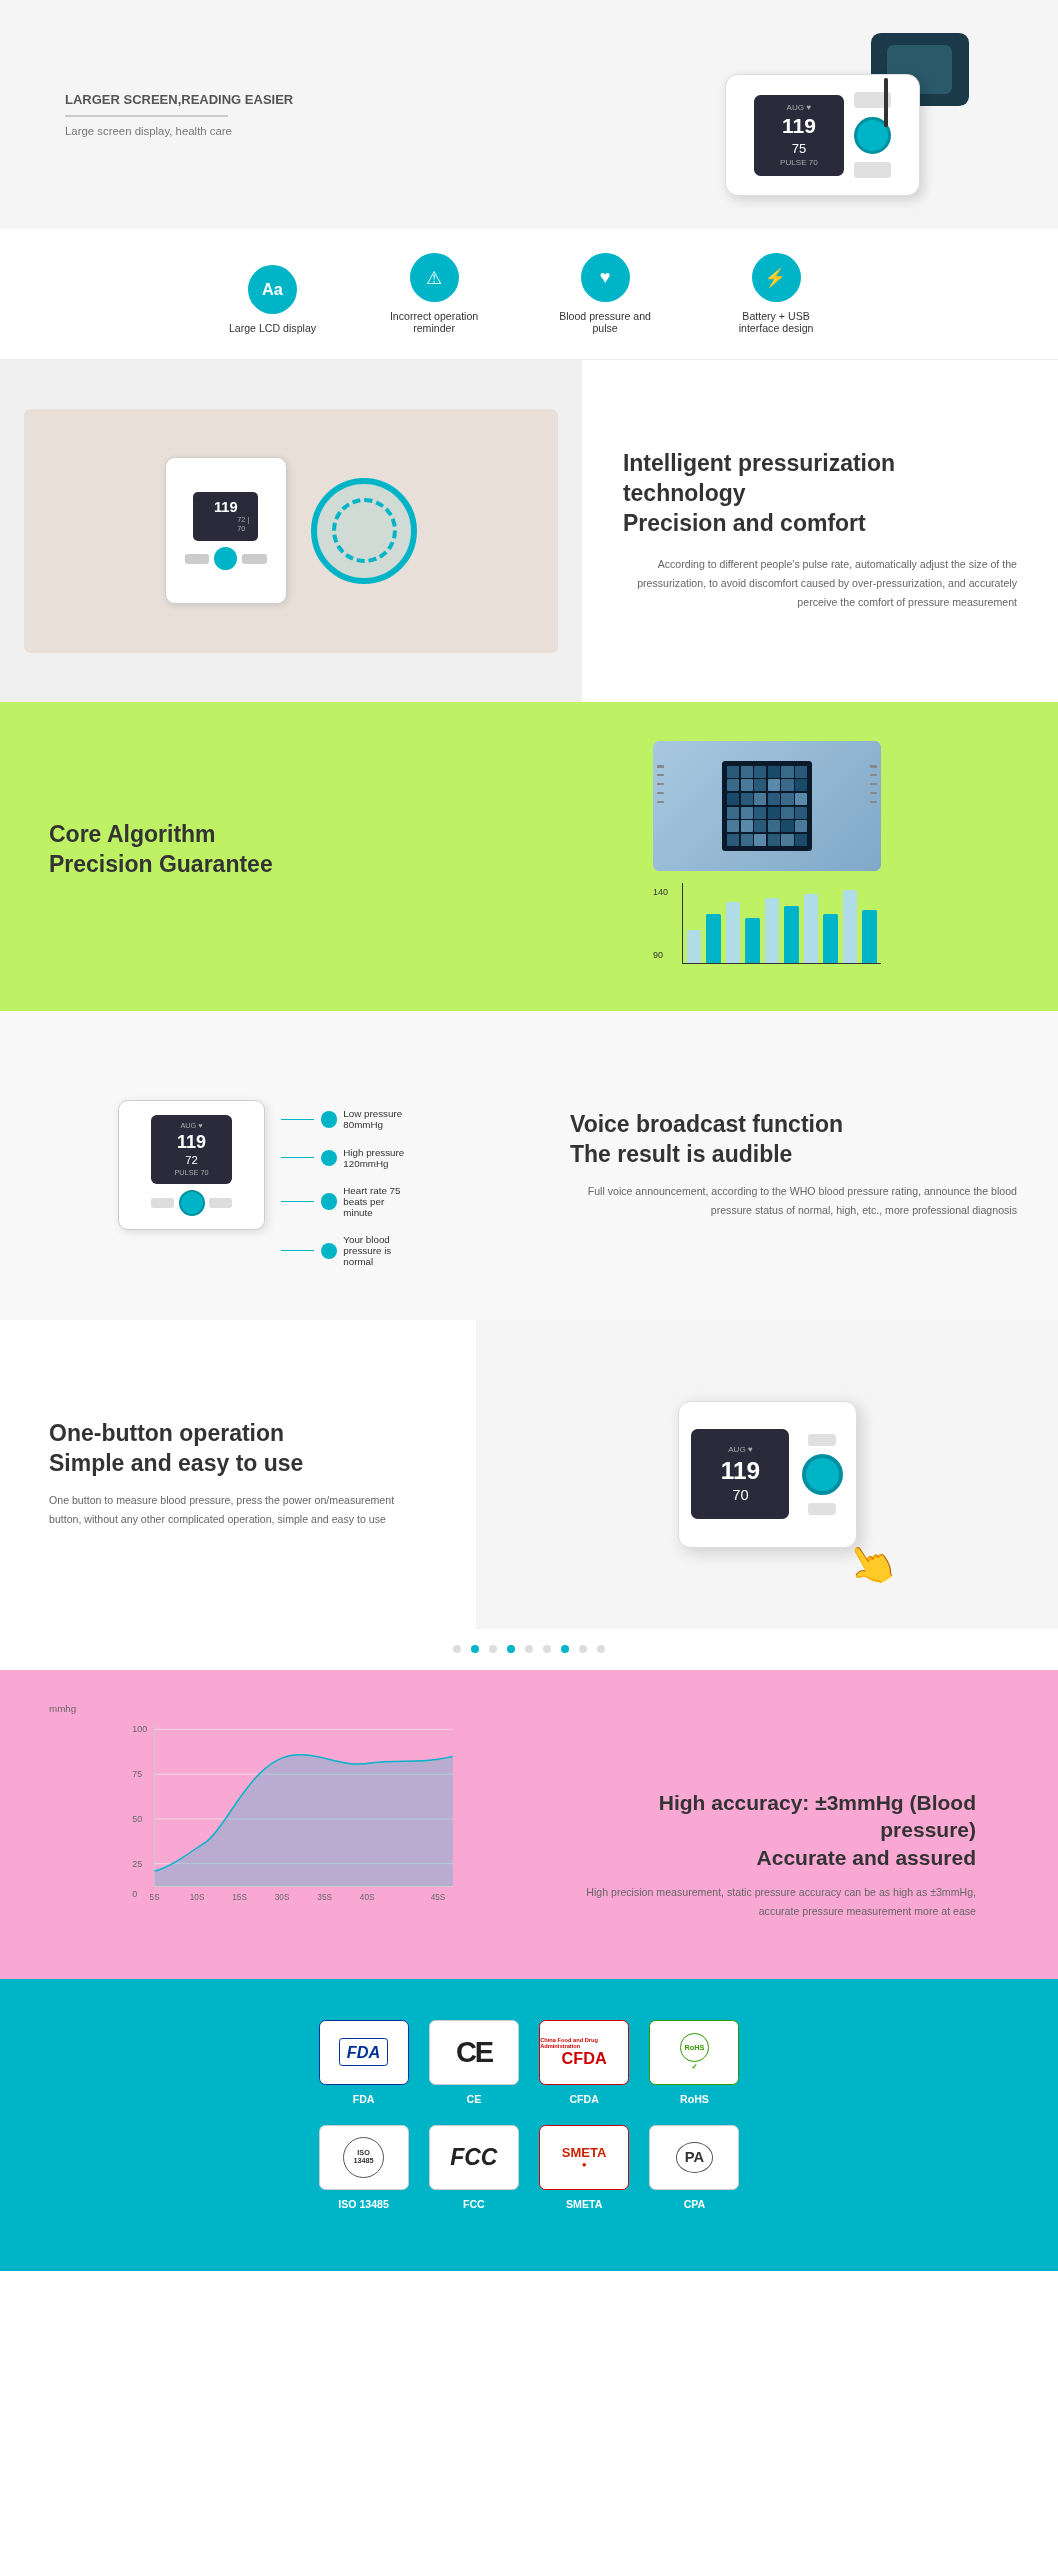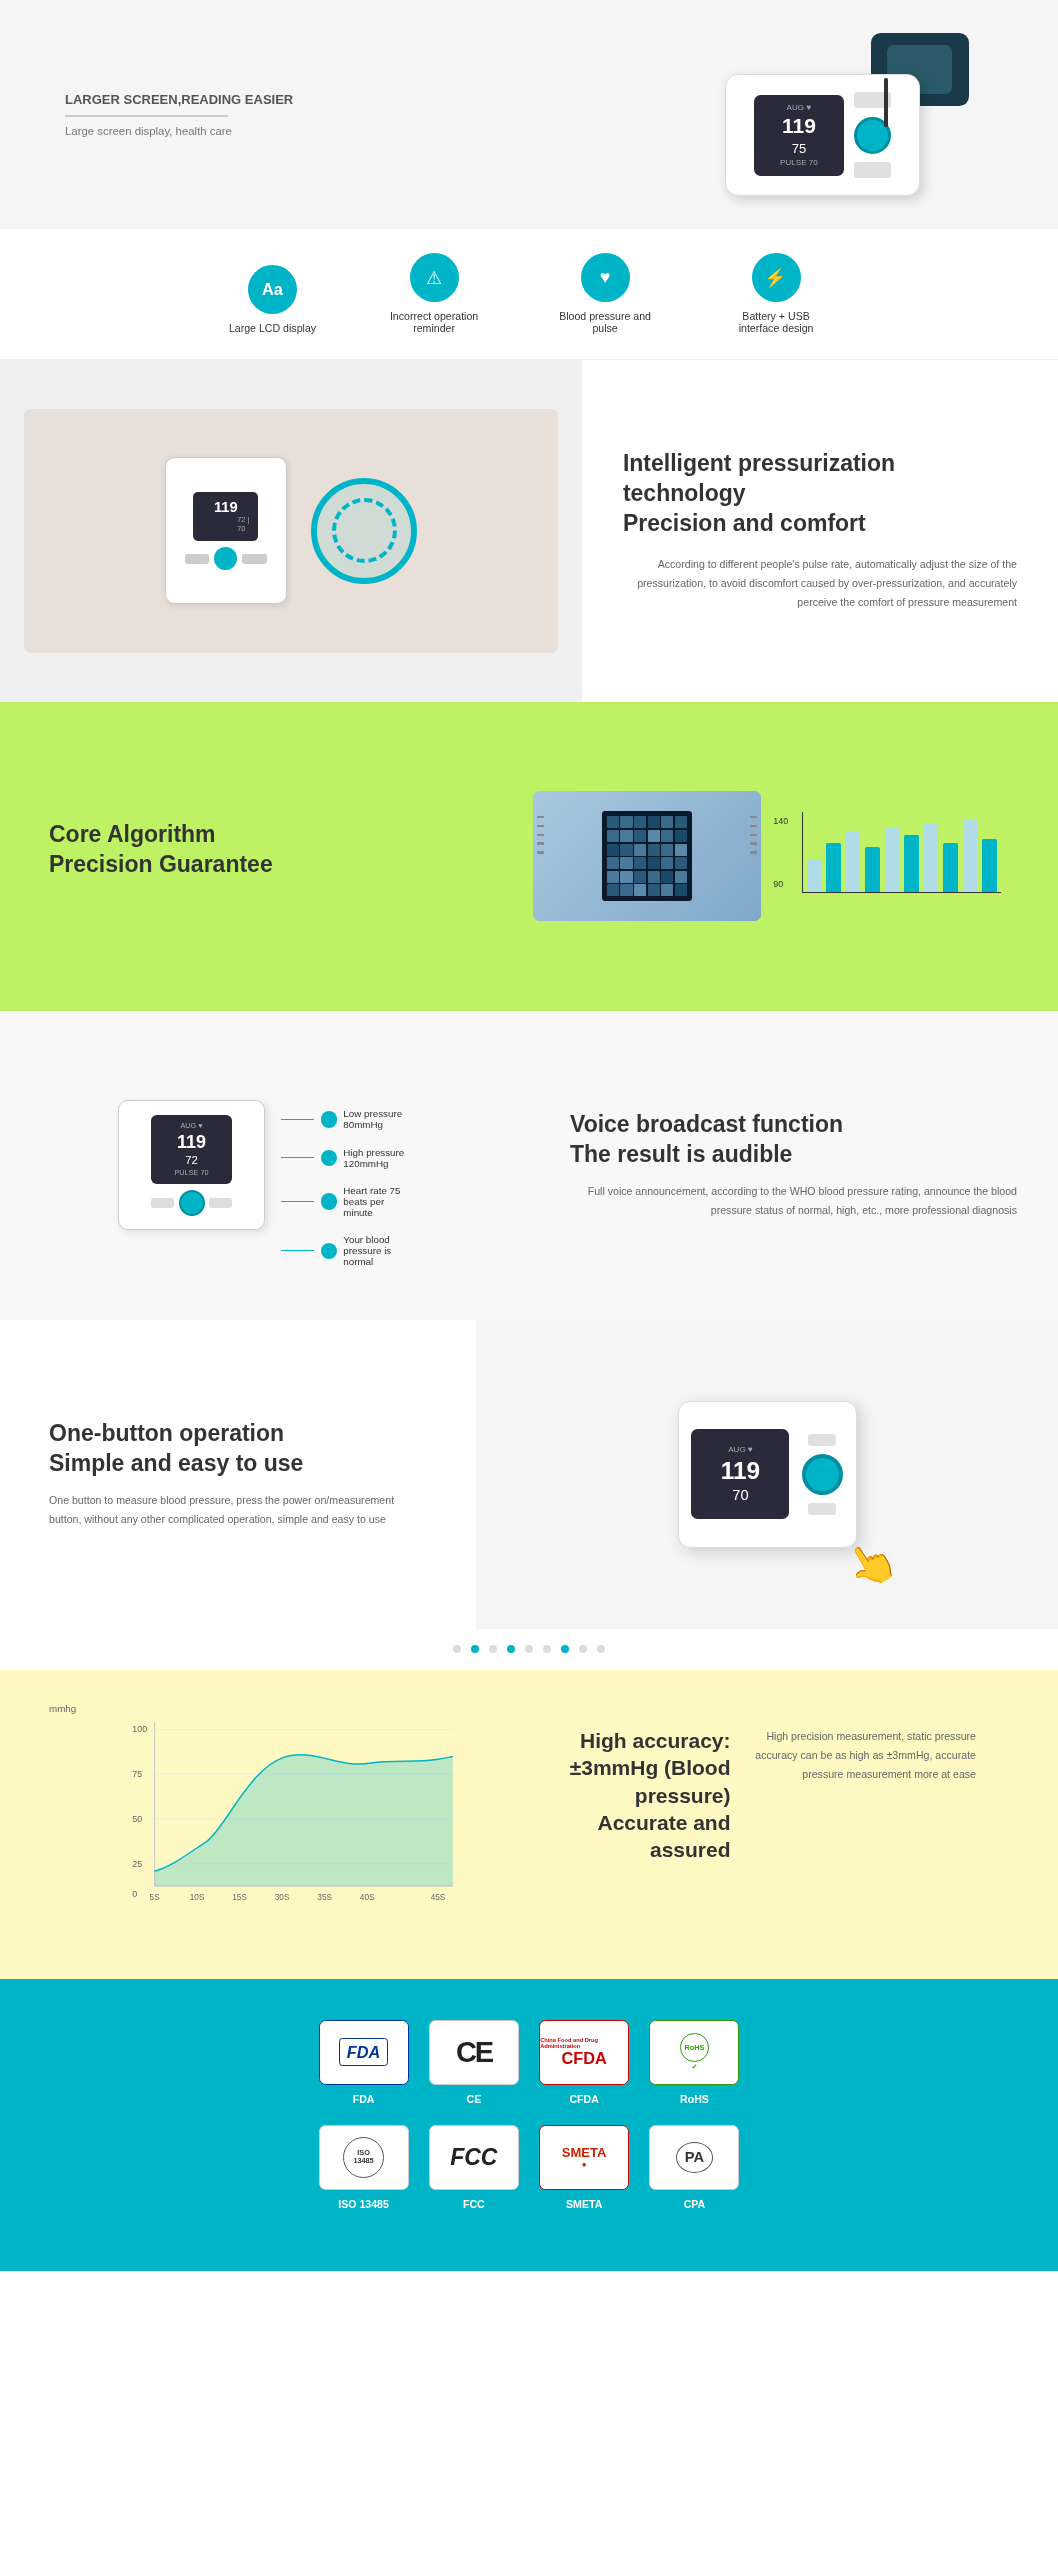--- a/index.html
+++ b/index.html
@@ -158,20 +158,21 @@
       line-height: 1.3;
     }
     .section-algorithm-left p {
       font-size: 10.6px;
       color: #666;
       line-height: 1.8;
     }
     .section-algorithm-right {
       width: 55%;
       display: flex;
+      flex-direction: column;
       align-items: center;
       justify-content: center;
       padding: 24.4px;
       gap: 12.2px;
     }
     .chip-visual {
       width: 228px;
       height: 130px;
       background: linear-gradient(135deg, #b8d4e8, #90b8d8);
       border-radius: 6.5px;
@@ -305,39 +306,39 @@
       height: 8.1px;
       background: #ddd;
       border-radius: 50%;
     }
     .dot-item.active { background: #00b4c8; }
 
     
     .section-chart {
       display: flex;
       min-height: 309px;
-      background: #fef9c3;
+      background: #f9a8d4;
       padding: 33px 49px;
     }
     .section-chart-left {
       width: 50%;
       display: flex;
       flex-direction: column;
     }
     .chart-unit { font-size: 9.8px; color: #666; margin-bottom: 8.1px; }
     .area-svg { width: 100%; height: 179px; }
     .grid-line {
       stroke: #e8e8e8;
       stroke-width: 1;
     }
     .section-chart-right {
       width: 50%;
       display: flex;
-      flex-direction: row;
-      justify-content: flex-start;
+      flex-direction: column;
+      justify-content: flex-end;
       padding: 24.4px 33px;
       text-align: right;
     }
     .section-chart-right h2 {
       font-size: 21px;
       color: #333;
       margin-bottom: 12.2px;
       line-height: 1.3;
     }
     .section-chart-right p {

